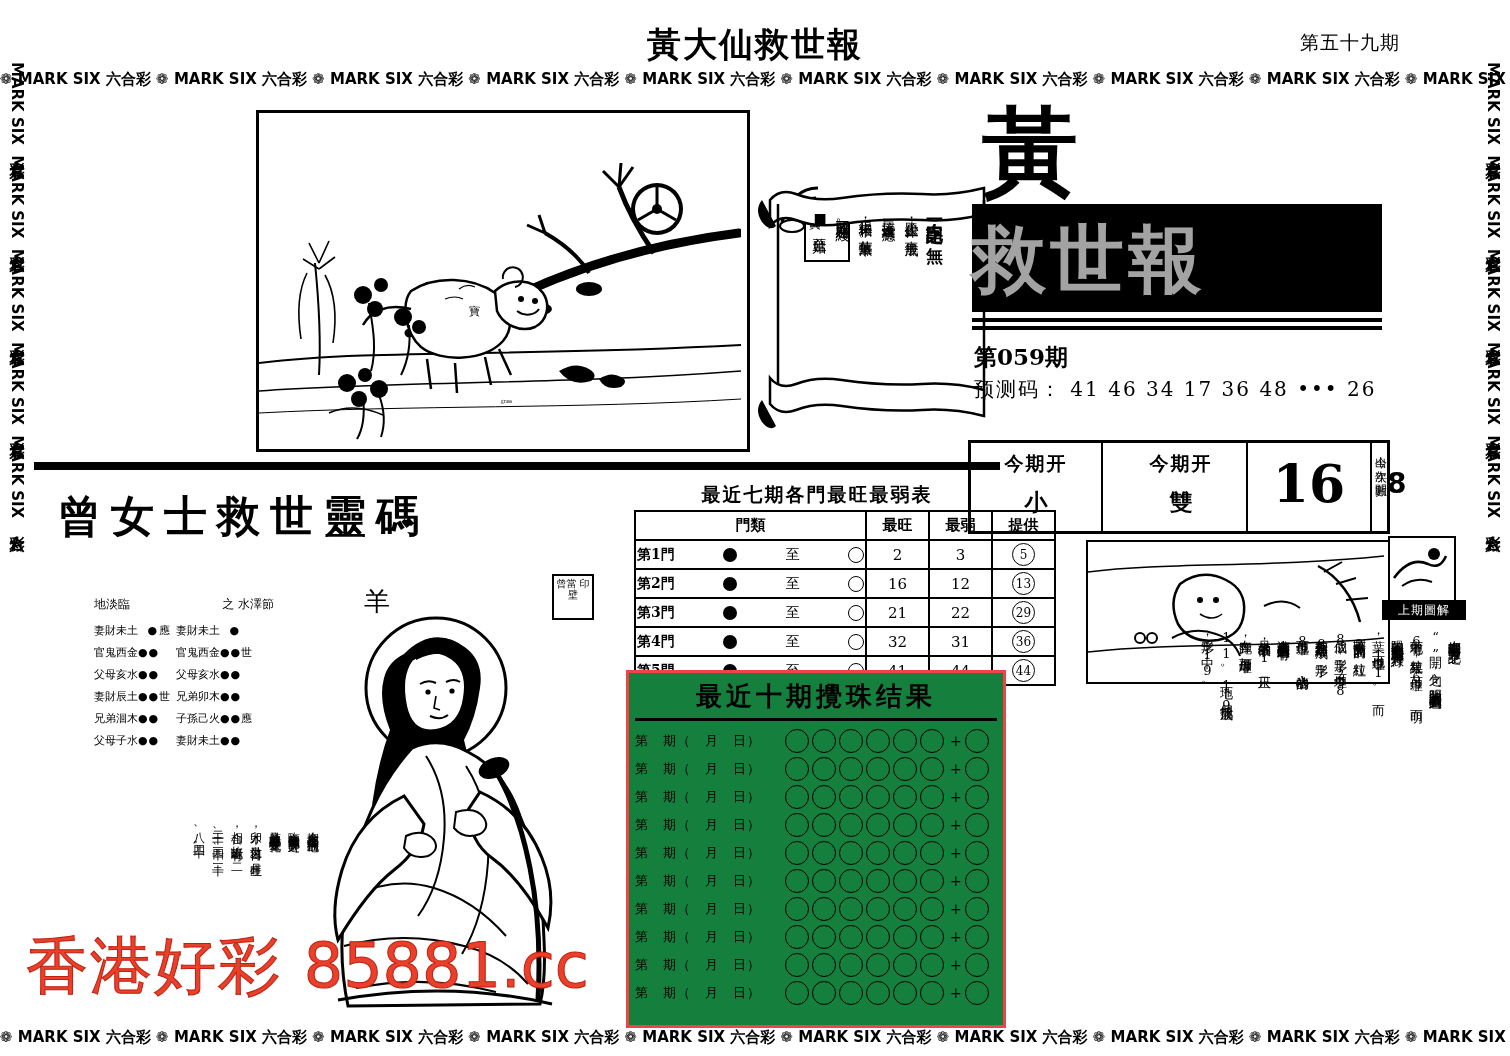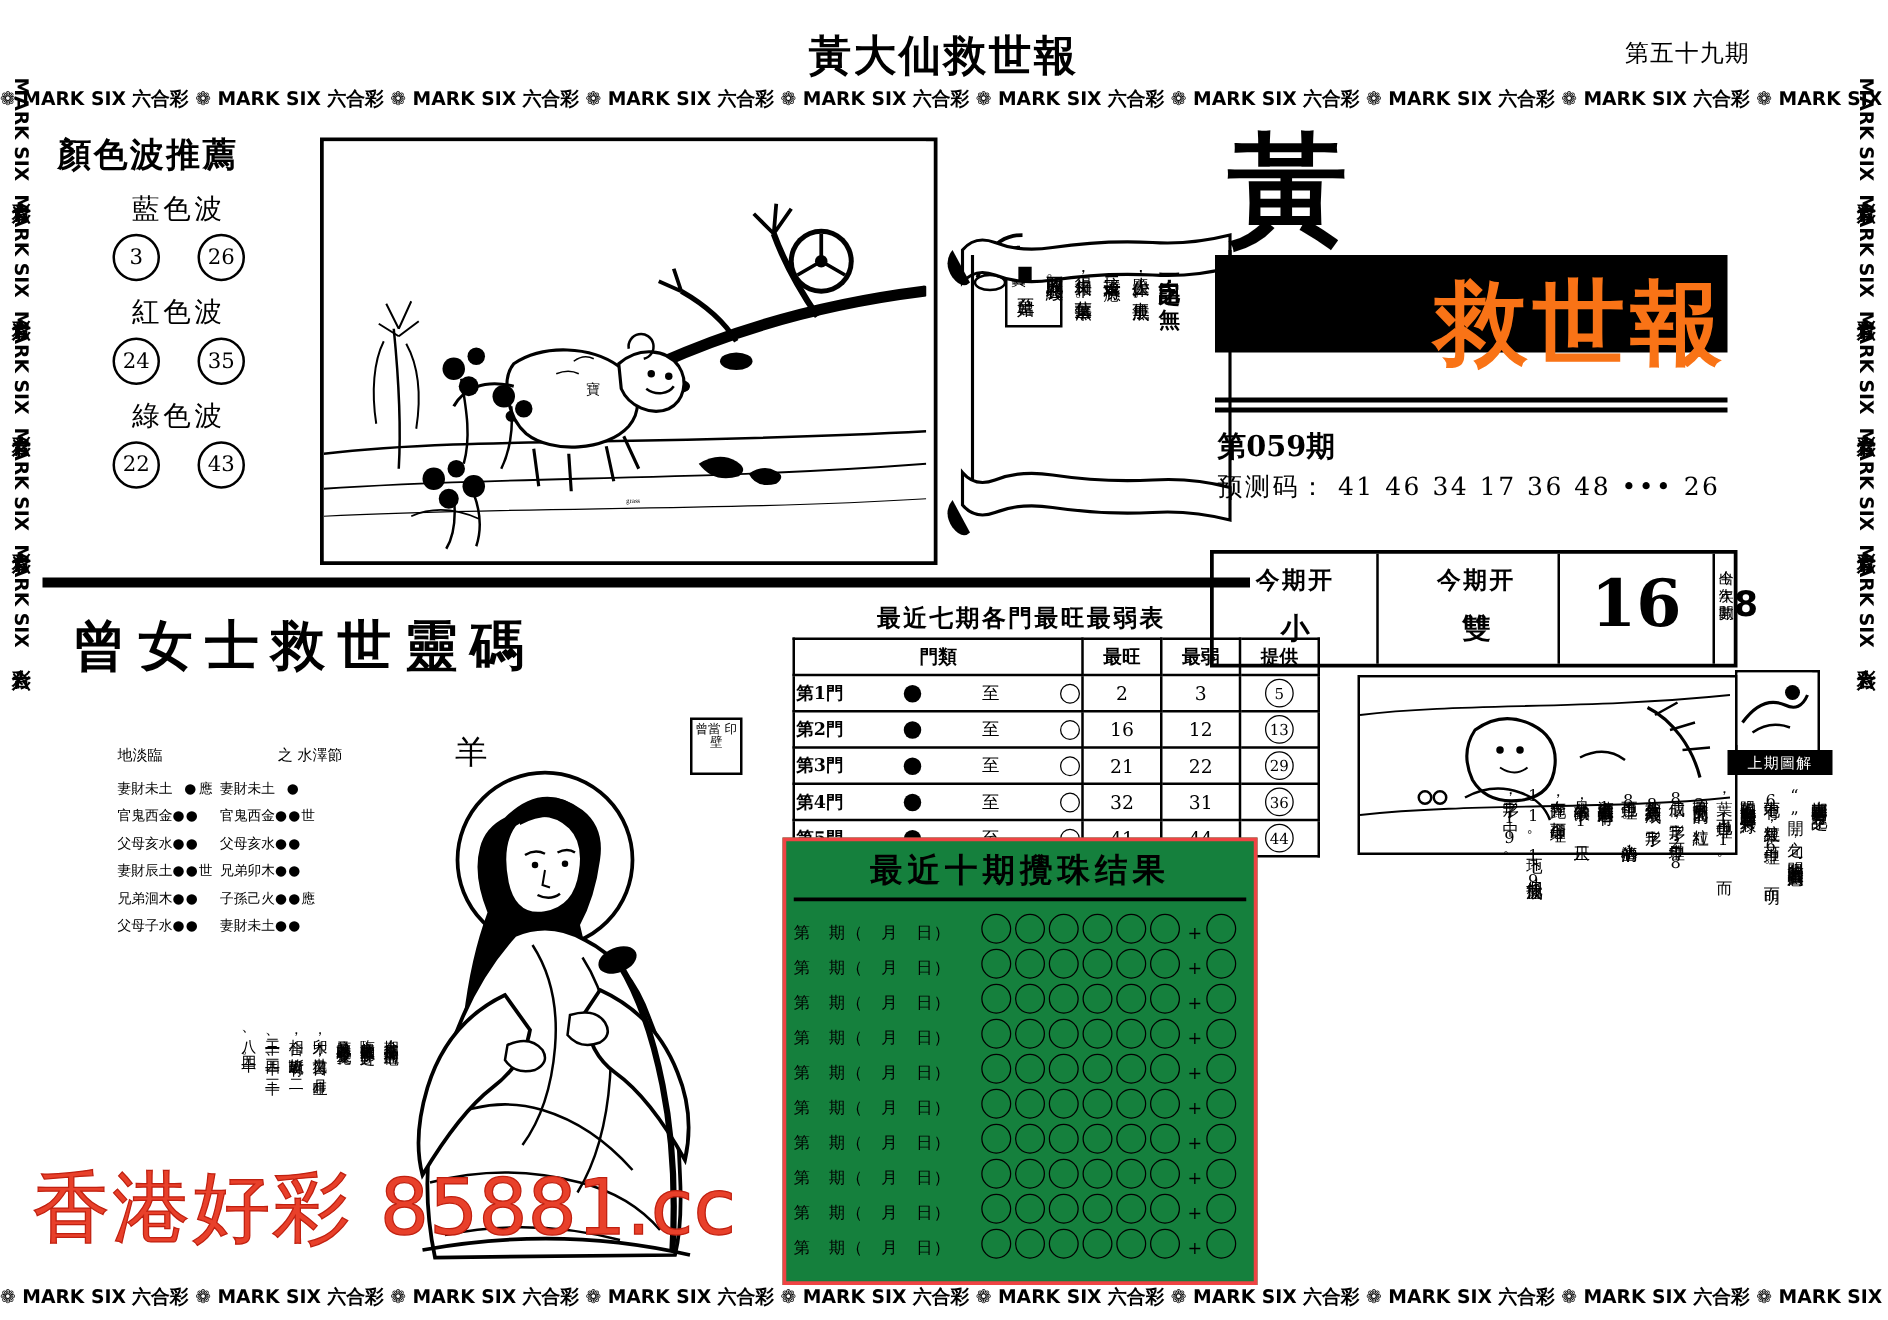--- a/index.html
+++ b/index.html
@@ -39,21 +39,21 @@
   .scrollbox{position:absolute;left:722px;top:86px;width:242px;height:250px;}
   .scroll-text{position:absolute;top:28px;left:0;width:242px;height:200px;display:flex;flex-direction:row-reverse;justify-content:center;gap:6px;}
   .vcol{writing-mode:vertical-rl;text-orientation:upright;font-size:14px;line-height:17px;font-family:"DejaVu Serif","Liberation Serif",serif;letter-spacing:1px;}
   .vcol.big{font-size:17px;font-weight:bold;}
   .seal-label{position:absolute;left:770px;top:106px;width:42px;height:56px;border:2px solid #000;}
   .seal-label .vtiny{writing-mode:vertical-rl;text-orientation:upright;font-size:12px;line-height:13px;padding:3px 0 0 2px;}
 
   
   .brand{position:absolute;right:84px;top:8px;width:420px;height:340px;}
   .brand-huang{position:absolute;left:10px;top:0px;font-size:96px;font-weight:bold;font-family:"DejaVu Serif","Liberation Serif",serif;line-height:96px;}
-  .brand-jiushi{position:absolute;left:0px;top:100px;width:410px;height:78px;background:#000;color:#f97316;font-size:74px;font-weight:bold;font-family:"DejaVu Serif","Liberation Serif",serif;line-height:110px;text-align:right;letter-spacing:4px;}
+  .brand-jiushi{position:absolute;left:0px;top:100px;width:410px;height:108px;background:#000;color:#a3a3a3;font-size:74px;font-weight:bold;font-family:"DejaVu Serif","Liberation Serif",serif;line-height:110px;text-align:left;letter-spacing:4px;}
   .brand-rules{position:absolute;left:0;top:214px;width:410px;}
   .brand-rules div{height:4px;background:#000;margin-bottom:4px;}
   .brand-issue{position:absolute;left:2px;top:238px;font-size:23px;font-weight:bold;font-family:"DejaVu Serif","Liberation Serif",serif;}
   .brand-pred{position:absolute;left:2px;top:272px;font-size:20px;font-family:"DejaVu Serif","Liberation Serif",serif;letter-spacing:2px;white-space:nowrap;}
 
   
   .resultbox{position:absolute;right:86px;top:344px;width:416px;height:88px;border:3px solid #000;display:flex;gap:13px;}
   .rb-cell{flex:0 0 130px;border-right:2px solid #000;text-align:center;font-family:"DejaVu Serif","Liberation Serif",serif;}
   .rb-cell .t{font-size:19px;font-weight:bold;margin-top:8px;letter-spacing:2px;}
   .rb-cell .v{font-size:23px;font-weight:bold;margin-top:10px;}
@@ -96,21 +96,21 @@
   .tbl1 th{font-weight:bold;}
   .mcell{display:flex;align-items:center;justify-content:space-between;gap:13px;font-size:14px;}
   .dot{width:14px;height:14px;border-radius:50%;background:#000;display:inline-block;}
   .dot.w{background:#fff;border:1px solid #000;}
   .circnum{display:inline-flex;width:21px;height:21px;border:1.5px solid #000;border-radius:50%;align-items:center;justify-content:center;font-size:12px;}
 
   
   .tbl2{position:absolute;left:592px;top:574px;width:374px;height:352px;border:3px solid #ef4444;background:#15803d;}
   .tbl2 .cap{text-align:center;font-size:26px;font-weight:bold;letter-spacing:4px;font-family:"DejaVu Serif","Liberation Serif",serif;margin:6px 0 4px;}
   .tbl2 .capline{height:3px;background:#000;margin:0 6px 6px;}
-  .drawrow{display:flex;align-items:flex-end;height:28px;padding-left:6px;font-size:13px;font-family:"DejaVu Serif","Liberation Serif",serif;}
+  .drawrow{display:flex;align-items:center;height:28px;padding-left:6px;font-size:13px;font-family:"DejaVu Serif","Liberation Serif",serif;}
   .drawrow .lbl{width:150px;letter-spacing:1px;white-space:nowrap;}
   .ocircle{width:22px;height:22px;border:1.5px solid #000;border-radius:50%;margin-right:3px;}
   .plus{margin:0 3px;font-size:14px;}
 
   
   .lastpic{position:absolute;right:86px;top:444px;width:300px;height:140px;border:2px solid #000;overflow:hidden;}
   .icon-box{position:absolute;right:20px;top:440px;width:64px;height:62px;border:2px solid #000;}
   .icon-cap{position:absolute;right:10px;top:504px;width:84px;height:20px;background:#000;color:#fff;font-size:12px;text-align:center;line-height:20px;letter-spacing:1px;}
   .explain{position:absolute;right:14px;top:534px;width:374px;height:390px;display:flex;flex-direction:row-reverse;gap:4px;}
   .explain .vcol{font-size:13px;line-height:15px;}
@@ -133,47 +133,20 @@
   <div class="border-bottom" id="bbot">❁ MARK SIX 六合彩 ❁ MARK SIX 六合彩 ❁ MARK SIX 六合彩 ❁ MARK SIX 六合彩 ❁ MARK SIX 六合彩 ❁ MARK SIX 六合彩 ❁ MARK SIX 六合彩 ❁ MARK SIX 六合彩 ❁ MARK SIX 六合彩 ❁ MARK SIX 六合彩 ❁ MARK SIX 六合彩 ❁ MARK SIX 六合彩 ❁ MARK SIX 六合彩 ❁ MARK SIX 六合彩 ❁ MARK SIX 六合彩 ❁ MARK SIX 六合彩 ❁ MARK SIX 六合彩 ❁ MARK SIX 六合彩 ❁ MARK SIX 六合彩 ❁ MARK SIX 六合彩 ❁ MARK SIX 六合彩 ❁ MARK SIX 六合彩 </div>
   <div class="border-left">
       <div class="vtxt" id="bleft">MARK SIX 六合彩 MARK SIX 六合彩 MARK SIX 六合彩 MARK SIX 六合彩 MARK SIX 六合彩 MARK SIX 六合彩 MARK SIX 六合彩 MARK SIX 六合彩 MARK SIX 六合彩 MARK SIX 六合彩 MARK SIX 六合彩 MARK SIX 六合彩 MARK SIX 六合彩 MARK SIX 六合彩 MARK SIX 六合彩 </div>
     </div>
   <div class="border-right">
       <div class="vtxt" id="bright">MARK SIX 六合彩 MARK SIX 六合彩 MARK SIX 六合彩 MARK SIX 六合彩 MARK SIX 六合彩 MARK SIX 六合彩 MARK SIX 六合彩 MARK SIX 六合彩 MARK SIX 六合彩 MARK SIX 六合彩 MARK SIX 六合彩 MARK SIX 六合彩 MARK SIX 六合彩 MARK SIX 六合彩 MARK SIX 六合彩 </div>
     </div>
 
   <div class="content">
 
-    <div class="panel-wave">
-      <div class="wave-title">顏色波推薦</div>
-
-      <div class="wave-group">
-        <div class="wave-label">藍色波</div>
-        <div class="ball-row">
-          <div class="ball">3</div>
-          <div class="ball">26</div>
-        </div>
-      </div>
-
-      <div class="wave-group">
-        <div class="wave-label">紅色波</div>
-        <div class="ball-row">
-          <div class="ball">24</div>
-          <div class="ball">35</div>
-        </div>
-      </div>
-
-      <div class="wave-group">
-        <div class="wave-label">綠色波</div>
-        <div class="ball-row">
-          <div class="ball">22</div>
-          <div class="ball">43</div>
-        </div>
-      </div>
-    </div>
 
     <div class="picbox">
       <svg width="482" height="330" viewBox="0 0 482 330">
         <rect x="0" y="0" width="482" height="330" fill="#fff"></rect>
 
         <path d="M0 250 C120 236 260 244 482 232" stroke="#000" fill="none" stroke-width="2"></path>
         <path d="M0 278 C140 268 300 272 482 258" stroke="#000" fill="none" stroke-width="1.5"></path>
         <path d="M0 300 C150 292 320 296 482 286" stroke="#000" fill="none" stroke-width="1"></path>
 
         <path d="M480 120 C400 130 330 150 268 178 C220 198 190 210 150 220" stroke="#000" stroke-width="9" fill="none" stroke-linecap="round"></path>

